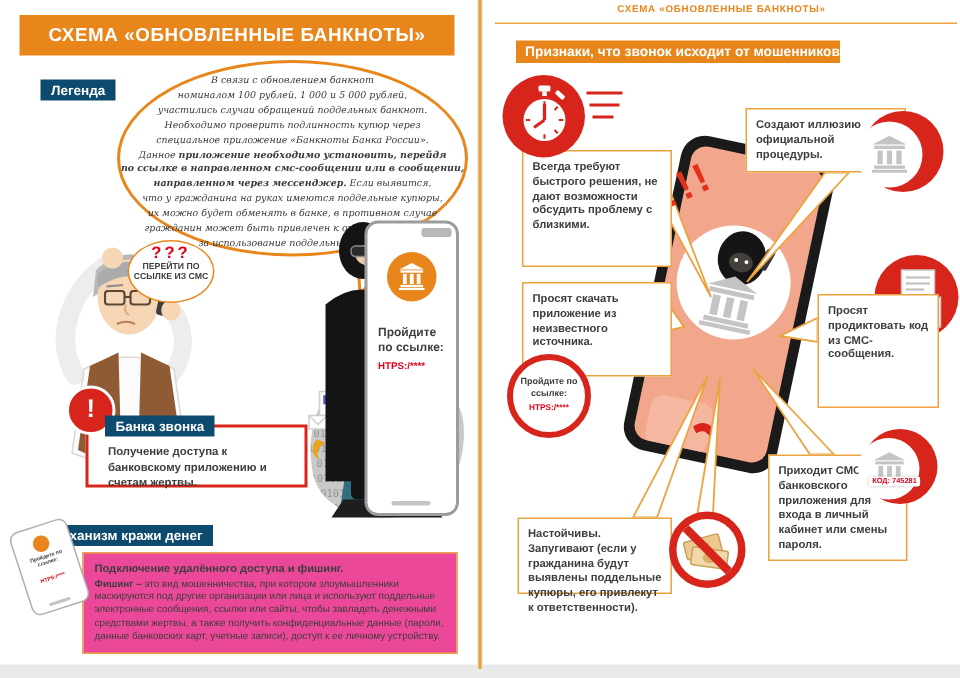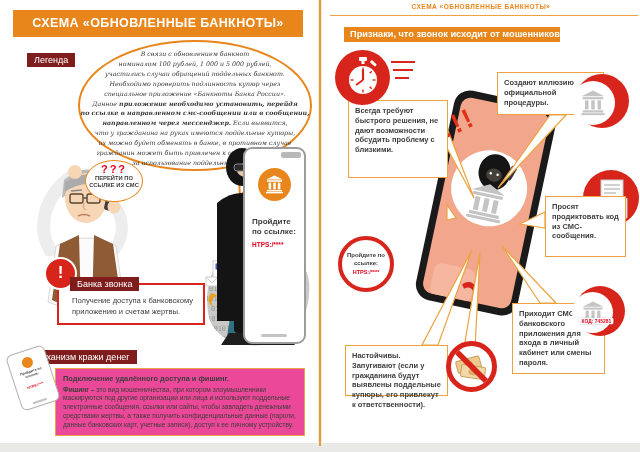--- a/index.html
+++ b/index.html
@@ -4,21 +4,21 @@
 <style>
   html,body{margin:0;padding:0}
   body{width:640px;height:452px;background:#e9e9e7;position:relative;overflow:hidden;
        font-family:"Liberation Sans",sans-serif;color:#3d3d3c}
   .abs{position:absolute}
   .page{position:absolute;top:0;height:443px;background:#ffffff}
   #pageL{left:0;width:318px}
   #pageR{left:322px;width:318px}
   .divider{position:absolute;left:319px;top:0;width:2px;height:446px;background:#E89B2E}
   .banner{background:#E8861C;color:#fff;font-weight:bold;text-align:center}
-  .olabel{background:#7f1d1d;color:#fff;font-weight:normal;font-size:9px;padding:2px 7px;
+  .olabel{background:#0c4a6e;color:#fff;font-weight:bold;font-size:9px;padding:2px 7px;
           display:inline-block;white-space:nowrap}
   .callout{position:absolute;background:#fff;border:1.6px solid #ECA33F;color:#3d3d3c;
            font-weight:bold;font-size:7.5px;line-height:1.3;padding:5px 6px;box-sizing:border-box;z-index:4}
   .ellipse{position:absolute;left:78px;top:40px;width:234px;height:131px;border:2px solid #E8861C;
            border-radius:50%;background:#fff;z-index:2;box-sizing:border-box}
   .bubbletext{padding-top:7px;text-align:center;font-family:"DejaVu Serif",serif;font-style:italic;
               font-size:6.3px;line-height:9.9px;color:#3a3a3a}
   .qbubble{position:absolute;left:85px;top:160px;width:58px;height:42px;border:1.6px solid #E8861C;
            border-radius:50%;background:#fff;z-index:4;text-align:center;box-sizing:border-box}
   .qmarks{font-size:11px;font-weight:bold;color:#E3001B;letter-spacing:2px;margin-top:3px;line-height:11px}
@@ -132,21 +132,21 @@
         </svg>
     </div>
     <div class="abs" style="left:7px;top:68px;width:48px;font-size:8px;font-weight:bold;line-height:1.25">Пройдите по ссылке:</div>
     <div class="abs" style="left:7px;top:92px;font-size:6.5px;font-weight:bold;color:#E3001B">HTPS:/****</div>
     <div class="abs" style="left:16px;bottom:5px;width:26px;height:3.5px;background:#C4C4C4;border-radius:2px"></div>
   </div>
 
   <div class="excl">!</div>
   <div class="goalbox"></div>
   <span class="olabel abs" style="left:70px;top:277px;z-index:5">Банка звонка</span>
-  <div class="abs" style="left:72px;top:296px;width:122px;font-size:7.6px;font-weight:normal;line-height:1.4;z-index:5">Получение доступа к банковскому приложению и счетам жертвы.</div>
+  <div class="abs" style="left:72px;top:296px;width:122px;font-size:7.6px;font-weight:bold;line-height:1.4;z-index:5">Получение доступа к банковскому приложению и счетам жертвы.</div>
 
   <svg class="abs" style="left:203px;top:247px;z-index:2" width="110" height="100" viewBox="0 0 110 100">
     <defs>
         <clipPath id="blobclip">
           <path d="M55,2 C80,0 104,12 106,35 C108,58 100,88 70,96 C45,103 12,95 6,70 C0,45 8,12 30,5 C38,2 46,3 55,2 Z"></path>
         </clipPath>
       </defs>
     <path d="M55,2 C80,0 104,12 106,35 C108,58 100,88 70,96 C45,103 12,95 6,70 C0,45 8,12 30,5 C38,2 46,3 55,2 Z" fill="#C9C9C8"></path>
     <g clip-path="url(#blobclip)" fill="#969696" font-family="DejaVu Sans Mono, monospace" font-size="7">
       <text x="4" y="14">10101010101010101</text>
@@ -274,38 +274,39 @@
 
   <div class="callout" style="left:26px;top:100px;width:100px;height:78px">Всегда требуют быстрого решения, не дают возможности обсудить проблему с близкими.</div>
   <div class="redcircle" style="left:253px;top:74px;width:54px;height:54px;z-index:5">
     <div class="ringcircle" style="left:-4px;top:7px;width:44px;height:44px">
       <svg width="26" height="26" style="margin:9px" viewBox="0 0 24 24" fill="#C4C4C4">
           <use href="#bank"></use>
         </svg>
     </div>
   </div>
 
+  <div class="callout" style="left:26px;top:188px;width:100px;height:63px">Просят скачать приложение из неизвестного источника.</div>
   <div class="ringcircle" style="left:16px;top:236px;width:56px;height:56px;border:4.5px solid #D8251C;z-index:5;text-align:center">
     <div style="margin-top:12px;font-size:6px;font-weight:bold;line-height:1.3">Пройдите по ссылке:</div>
     <div style="font-size:5.5px;font-weight:bold;color:#E3001B;margin-top:1px">HTPS:/****</div>
   </div>
 
   <div class="redcircle" style="left:261px;top:170px;width:56px;height:56px;z-index:3">
     <svg width="56" height="56" viewBox="0 0 56 56">
       <rect x="18" y="10" width="22" height="20" fill="#FDFDFD" stroke="#C9C9C9"></rect>
       <g stroke="#BDBDBD" stroke-width="1.4">
           <line x1="21" y1="15" x2="37" y2="15"></line>
           <line x1="21" y1="19" x2="37" y2="19"></line>
           <line x1="21" y1="23" x2="33" y2="23"></line>
         </g>
       <path d="M12,28 L28,38 L44,28 L44,48 L12,48 Z" fill="#FFFFFF" stroke="#C9C9C9"></path>
       <path d="M12,48 L26,36 M44,48 L30,36" stroke="#C9C9C9" fill="none"></path>
     </svg>
   </div>
-  <div class="callout" style="left:223px;top:196px;width:81px;height:61px">Просят продиктовать код из СМС-сообщения.</div>
+  <div class="callout" style="left:223px;top:196px;width:81px;height:76px">Просят продиктовать код из СМС-сообщения.</div>
 
   <div class="callout" style="left:190px;top:303px;width:93px;height:71px">Приходит СМС из банковского приложения для входа в личный кабинет или смены пароля.</div>
   <div class="redcircle" style="left:253px;top:286px;width:50px;height:50px;z-index:5">
     <div class="ringcircle" style="left:-3px;top:6px;width:41px;height:41px">
       <svg width="24" height="24" style="margin:8.5px" viewBox="0 0 24 24" fill="#C4C4C4">
           <use href="#bank"></use>
         </svg>
     </div>
   </div>
   <div class="badge">КОД: 745281</div>

